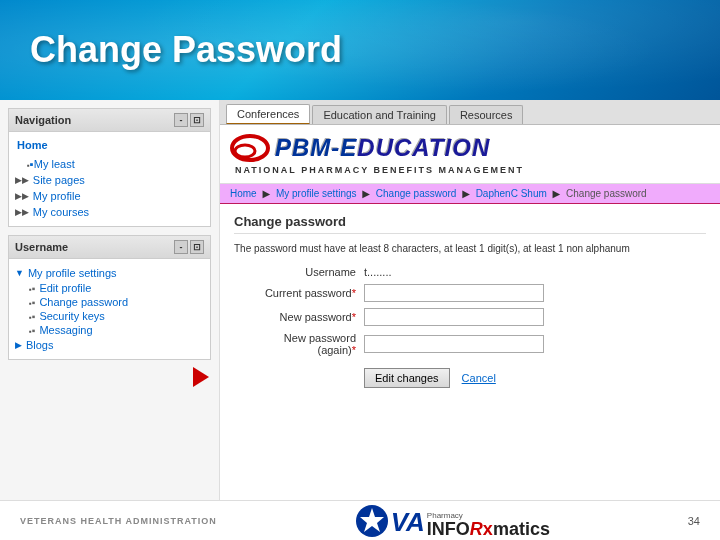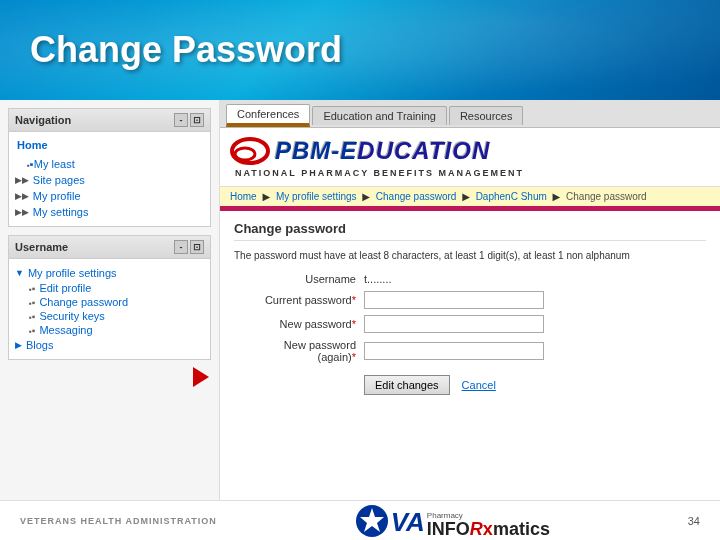--- a/index.html
+++ b/index.html
@@ -151,21 +151,21 @@
       background: #d0d0d0;
       border: 1px solid #aaa;
       border-bottom: none;
       cursor: pointer;
       margin-right: 2px;
       border-radius: 2px 2px 0 0;
     }
 
     .nav-tab:first-child {
       background: #fff;
-      border-bottom: 4px solid #a16207;
+      border-bottom: 1px solid #a16207;
     }
 
     
     .logo-area {
       padding: 8px 10px;
       border-bottom: 1px solid #ddd;
       display: flex;
       flex-direction: column;
       align-items: flex-start;
     }
@@ -197,22 +197,22 @@
       letter-spacing: 2px;
       margin-top: 2px;
       margin-left: 5px;
     }
 
     
     .breadcrumb {
       padding: 4px 10px;
       font-size: 10px;
       color: #555;
-      border-bottom: 5px solid #be185d;
-      background: #fef9c3;
+      border-bottom: 1px solid #be185d;
+      background: #f0abfc;
     }
 
     .breadcrumb a {
       color: #0066cc;
       text-decoration: none;
     }
 
     .breadcrumb .sep {
       margin: 0 3px;
       color: #333;
@@ -378,21 +378,21 @@
         <div class="sidebar-item">
           <span class="arrow arrow-right" style="margin-right:4px; font-size:9px;">▶</span>
           <span>Site pages</span>
         </div>
         <div class="sidebar-item">
           <span class="arrow arrow-right" style="margin-right:4px; font-size:9px;">▶</span>
           <span>My profile</span>
         </div>
         <div class="sidebar-item">
           <span class="arrow arrow-right" style="margin-right:4px; font-size:9px;">▶</span>
-          <span>My settings</span>
+          <span>My courses</span>
         </div>
       </div>
     </div>
 
     <div class="sidebar-section">
       <div class="sidebar-section-header">
         <span>Username</span>
         <div class="sidebar-section-controls">
           <div class="sidebar-control">-</div>
           <div class="sidebar-control">⊡</div>

